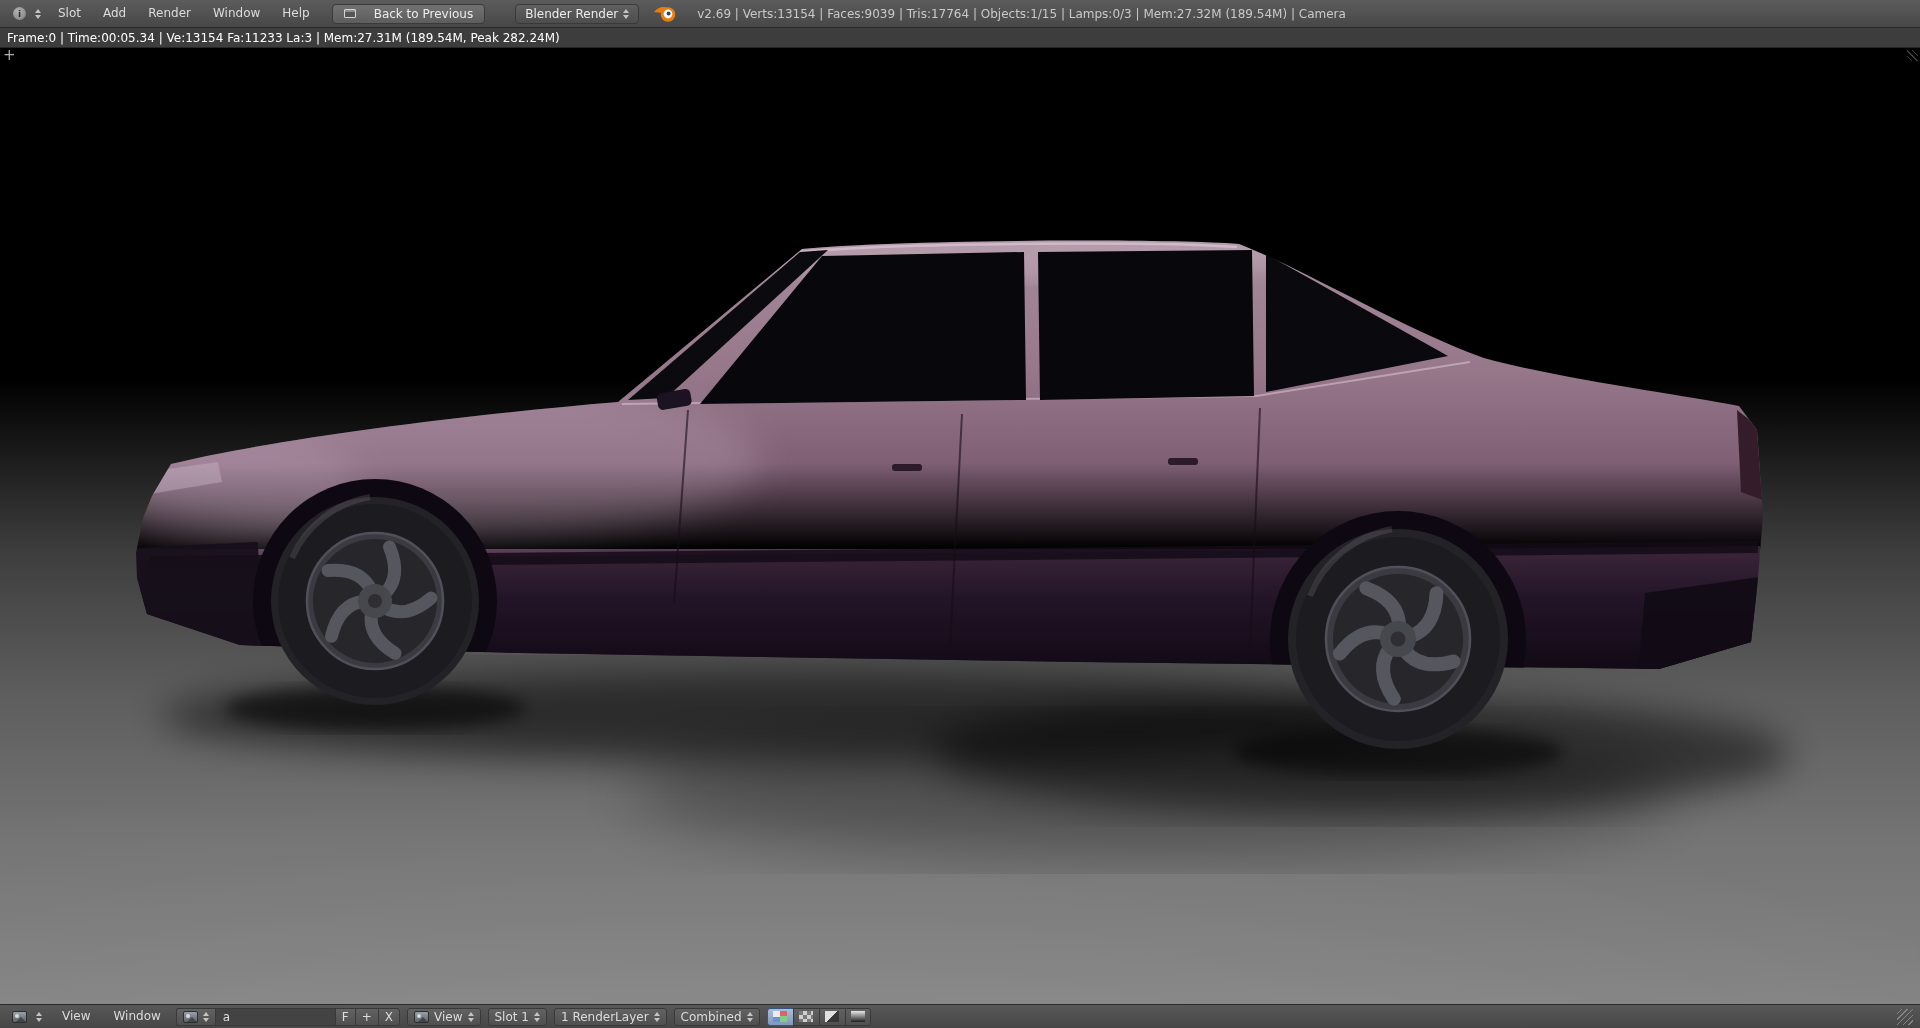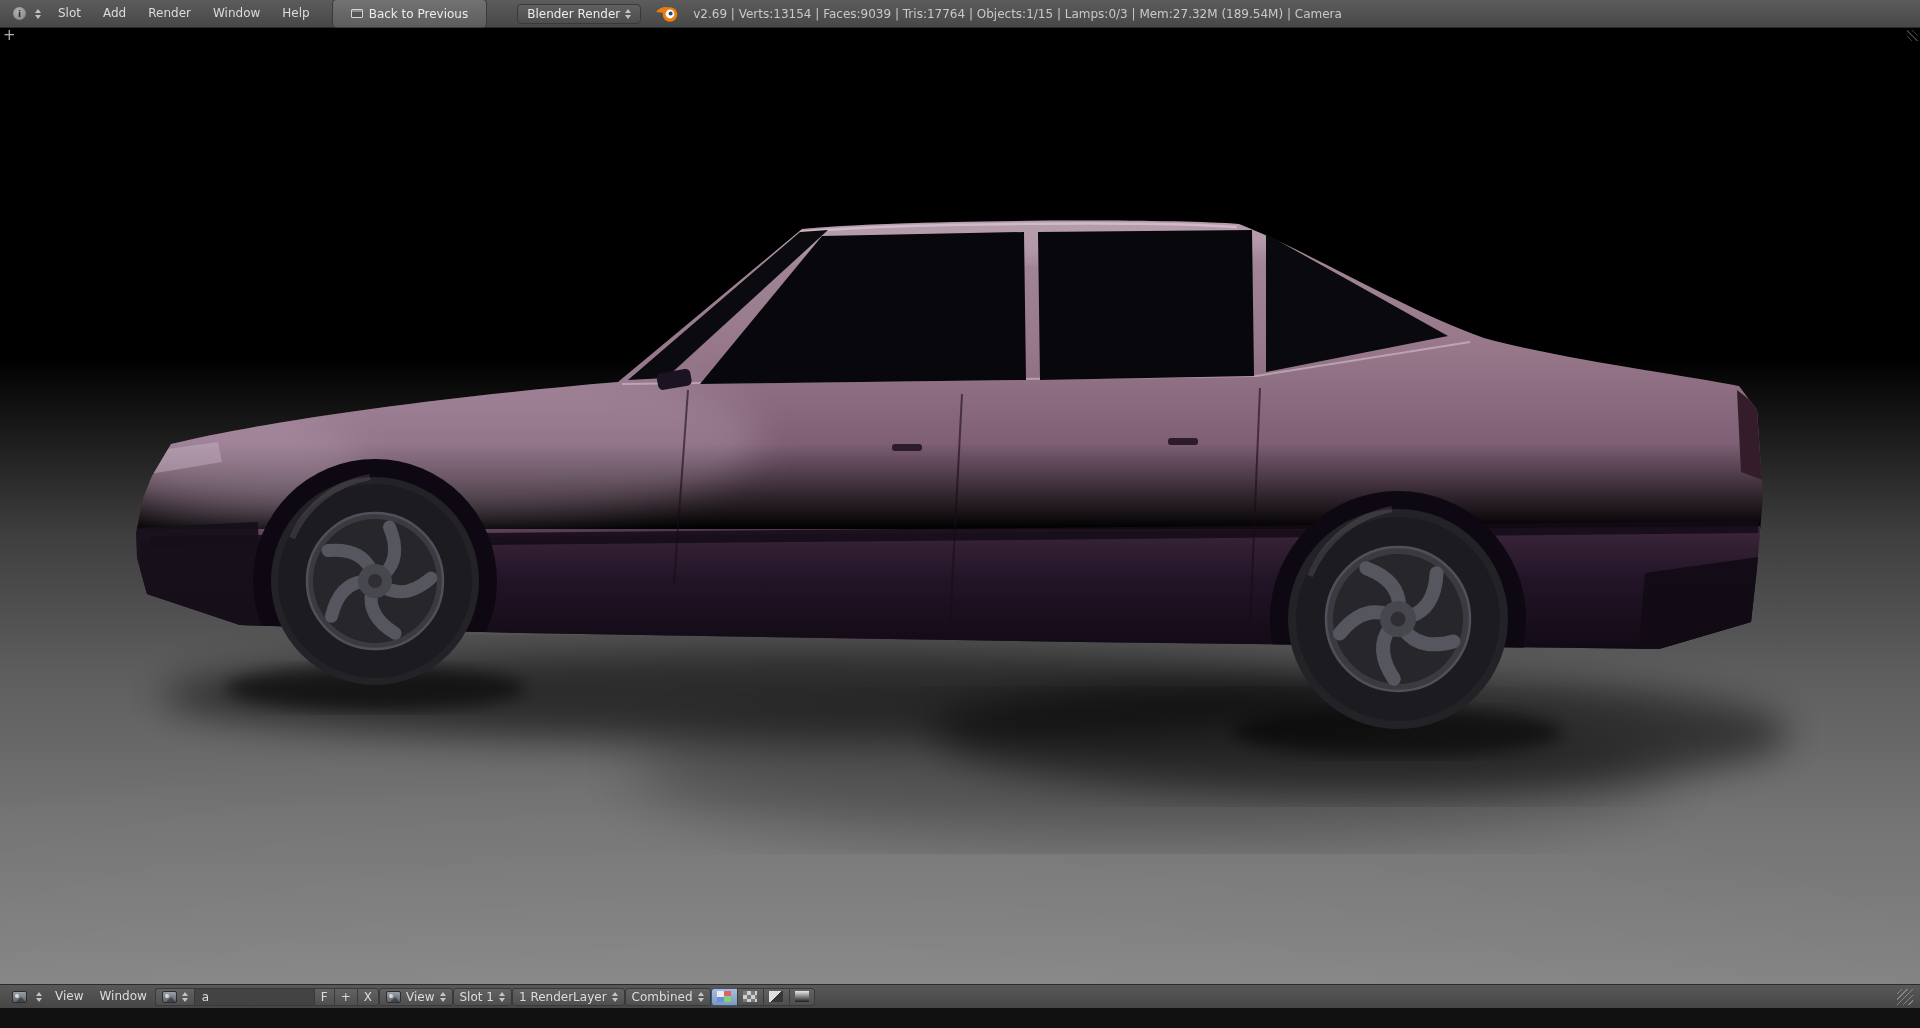--- a/index.html
+++ b/index.html
@@ -11,42 +11,42 @@
   .info-header { height:28px; background:linear-gradient(#5c5c5c,#474747); border-bottom:1px solid #2b2b2b;
     display:flex; align-items:center; padding:0 8px; gap:2px; }
   .menu { color:#dcdcdc; padding:0 10px; line-height:27px; cursor:default; white-space:nowrap; }
   .mini-btn { display:inline-flex; align-items:center; gap:4px; padding:0 5px; height:20px; border-radius:3px; }
   .info-ed-icon { width:13px; height:13px; border-radius:50%; background:radial-gradient(circle at 40% 35%, #b5b5b5, #7a7a7a);
     color:#2d2d2d; font-size:9px; font-weight:bold; display:flex; align-items:center; justify-content:center; }
   .updown { display:inline-flex; flex-direction:column; gap:2px; margin-left:5px; }
   .updown i { width:0; height:0; border-left:3px solid transparent; border-right:3px solid transparent; }
   .updown .u { border-bottom:4px solid #c4c4c4; }
   .updown .d { border-top:4px solid #c4c4c4; }
-  .back-btn { display:inline-flex; align-items:center; gap:6px; height:29px; padding:0 18px; margin-left:10px;
+  .back-btn { display:inline-flex; align-items:center; gap:18px; height:20px; padding:0 11px; margin-left:10px;
     background:linear-gradient(#727272,#5d5d5d); border:1px solid #3a3a3a; border-radius:4px; color:#ececec; white-space:nowrap; }
   .win-icon { width:12px; height:9px; border:1px solid #d6d6d6; border-radius:1px; background:#565656; box-shadow:inset 0 2px 0 #8e8e8e; }
   .engine-dd { display:inline-flex; align-items:center; height:20px; padding:0 9px; margin-left:28px;
     background:linear-gradient(#606060,#4d4d4d); border:1px solid #393939; border-radius:4px; color:#ececec; white-space:nowrap; }
   .blender-logo { margin-left:12px; display:inline-flex; align-items:center; }
-  .stats { color:#c9c9c9; margin-left:12px; white-space:nowrap; }
+  .stats { color:#c9c9c9; margin-left:18px; white-space:nowrap; }
 
   
   .render-info { height:20px; background:#3d3d3d; border-bottom:1px solid #272727; display:flex; align-items:center; padding:0 7px; }
   .render-info span { color:#ffffff; white-space:nowrap; }
 
   
   .viewport { position:relative; height:956px; background:#000; }
   .viewport svg.scene { display:block; width:100%; height:100%; }
   .expand-plus { position:absolute; top:0px; left:3px; color:#b0b0b0; font-size:15px; line-height:15px; cursor:pointer; }
   .grip-top { position:absolute; top:2px; right:2px; width:11px; height:11px; opacity:.45;
     background:repeating-linear-gradient(45deg,transparent 0 3px,#8a8a8a 3px 4px); }
 
   
   .image-header { height:24px; background:linear-gradient(#585858,#464646); border-top:1px solid #2b2b2b;
-    display:flex; align-items:center; padding:0 7px; }
+    display:flex; align-items:center; padding:0 7px; gap:7px; }
   .image-header .menu { line-height:23px; padding:0 8px; }
   .btn { display:inline-flex; align-items:center; justify-content:center; height:18px; padding:0 6px;
     background:linear-gradient(#626262,#4f4f4f); border:1px solid #393939; border-radius:3px; color:#dcdcdc; white-space:nowrap; }
   .grp { display:inline-flex; }
   .grp .btn { border-radius:0; border-right-width:0; }
   .grp .btn:first-child { border-top-left-radius:3px; border-bottom-left-radius:3px; }
   .grp .btn:last-child { border-top-right-radius:3px; border-bottom-right-radius:3px; border-right-width:1px; }
   .field { background:#434343; justify-content:flex-start; min-width:120px; padding:0 7px; }
   .pic-icon { position:relative; width:15px; height:12px; border:1px solid #2d2d2d; border-radius:2px;
     background:linear-gradient(#9aa0a8,#5d6168); overflow:hidden; flex:none; }
@@ -98,20 +98,23 @@
       <svg width="24" height="19" viewBox="0 0 24 19">
         <path d="M1 8 Q7 1 15 4 L10 9 Z" fill="#e87e0f"></path>
         <circle cx="15" cy="10.5" r="7.3" fill="#e87e0f"></circle>
         <circle cx="15" cy="10" r="4.4" fill="#ffffff"></circle>
         <circle cx="15.6" cy="9.4" r="2" fill="#24496b"></circle>
       </svg>
     </span>
     <span class="stats">v2.69 | Verts:13154 | Faces:9039 | Tris:17764 | Objects:1/15 | Lamps:0/3 | Mem:27.32M (189.54M) | Camera</span>
   </header>
 
+  <div class="render-info">
+    <span>Frame:0 | Time:00:05.34 | Ve:13154 Fa:11233 La:3 | Mem:27.31M (189.54M, Peak 282.24M)</span>
+  </div>
 
   <main class="viewport">
     <span class="expand-plus">+</span>
     <span class="grip-top"></span>
 
     <svg class="scene" viewBox="0 0 1920 956" preserveAspectRatio="none">
       <defs>
         <linearGradient id="floorG" x1="0" y1="0" x2="0" y2="1">
           <stop offset="0" stop-color="#000000"></stop>
           <stop offset="0.10" stop-color="#161616"></stop>

